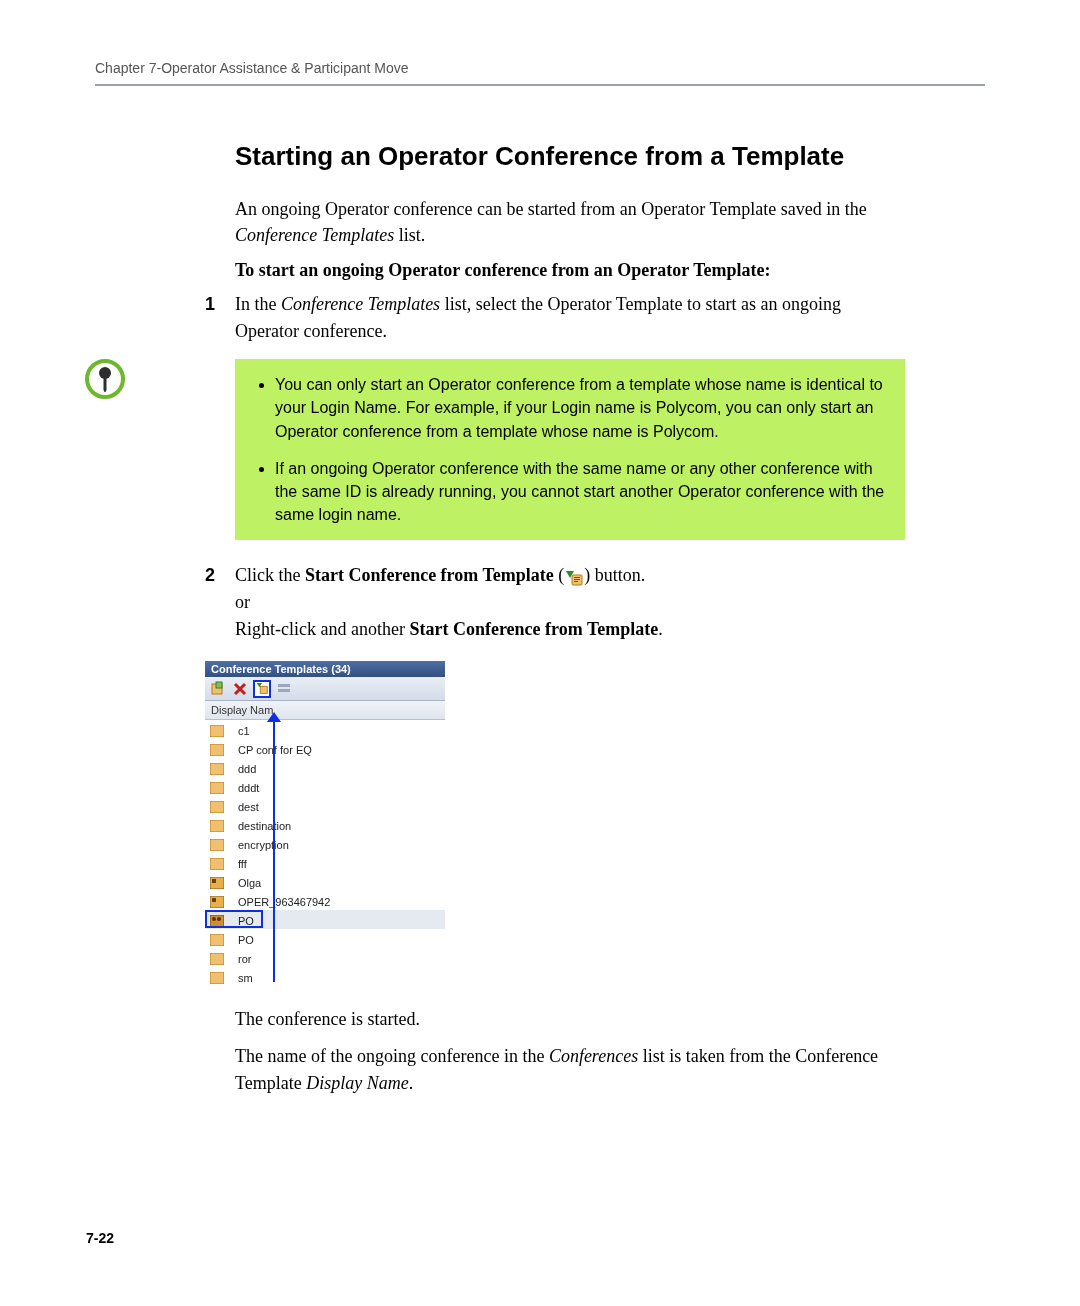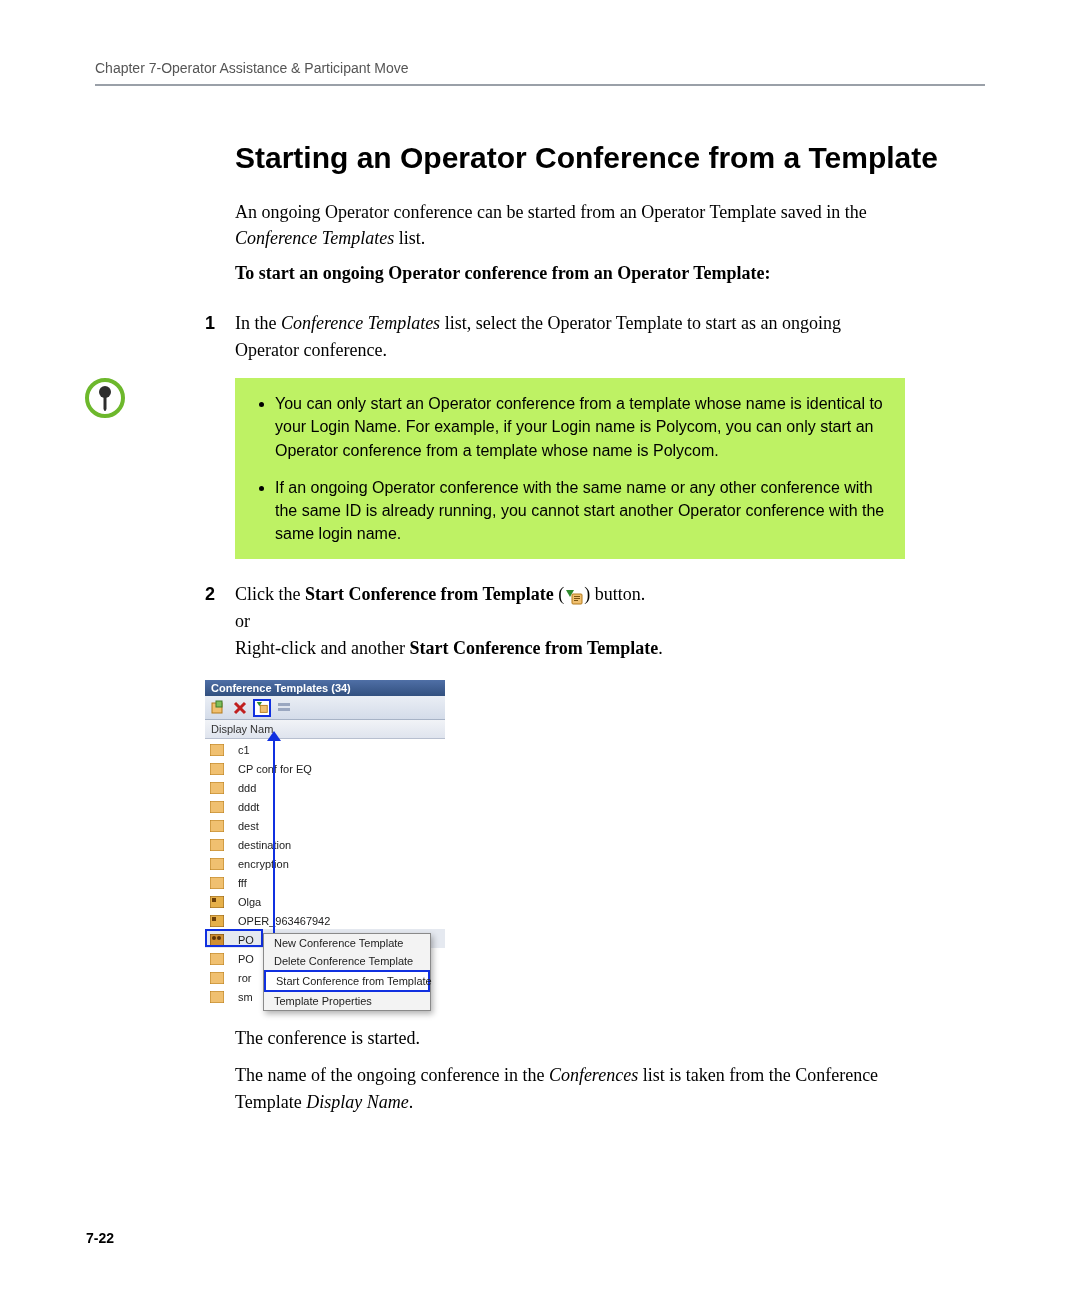--- a/index.html
+++ b/index.html
@@ -23,40 +23,40 @@
     color: #555;
     margin-bottom: 8px;
   }
   .header-rule {
     border: none;
     border-top: 2px solid #9aa0a8;
     margin: 0 0 55px 0;
   }
   .section-title {
     font-family: Arial, Helvetica, sans-serif;
-    font-size: 30px;
+    font-size: 26px;
     font-weight: 700;
     margin: 0 0 24px 0;
     text-indent: 140px;
   }
   .content-block {
     margin-left: 140px;
     max-width: 670px;
   }
   .intro {
     font-size: 18px;
     line-height: 1.45;
     margin-bottom: 12px;
   }
   .italic { font-style: italic; }
   .bold { font-weight: 700; }
   .subhead {
     font-size: 18px;
     font-weight: 700;
-    margin-bottom: 26px;
+    margin-bottom: 10px;
   }
   .step-row {
     display: flex;
     align-items: flex-start;
     margin-bottom: 14px;
     font-size: 18px;
     line-height: 1.5;
   }
   .step-num {
     font-family: Arial, Helvetica, sans-serif;
@@ -407,26 +407,20 @@
               </svg></span>
             <span>ror</span>
           </div>
         <div class="srow">
             <span class="ic"><svg viewBox="0 0 14 12">
                 <rect width="14" height="12" fill="#f0c070" stroke="#b47a1a"></rect>
               </svg></span>
             <span>sm</span>
           </div>
 
-        <div class="ctx-menu">
-          <div class="m">New Conference Template</div>
-          <div class="m">Delete Conference Template</div>
-          <div class="m hl">Start Conference from Template</div>
-          <div class="m">Template Properties</div>
-        </div>
       </div>
     </div>
 
     <div class="after-shot">
       <div>The conference is started.</div>
       <div style="margin-top:10px;">
         <span>The name of the ongoing conference in the </span><span class="italic">Conferences</span><span> list is taken from the Conference Template </span><span class="italic">Display Name</span><span>.</span>
       </div>
     </div>
 

